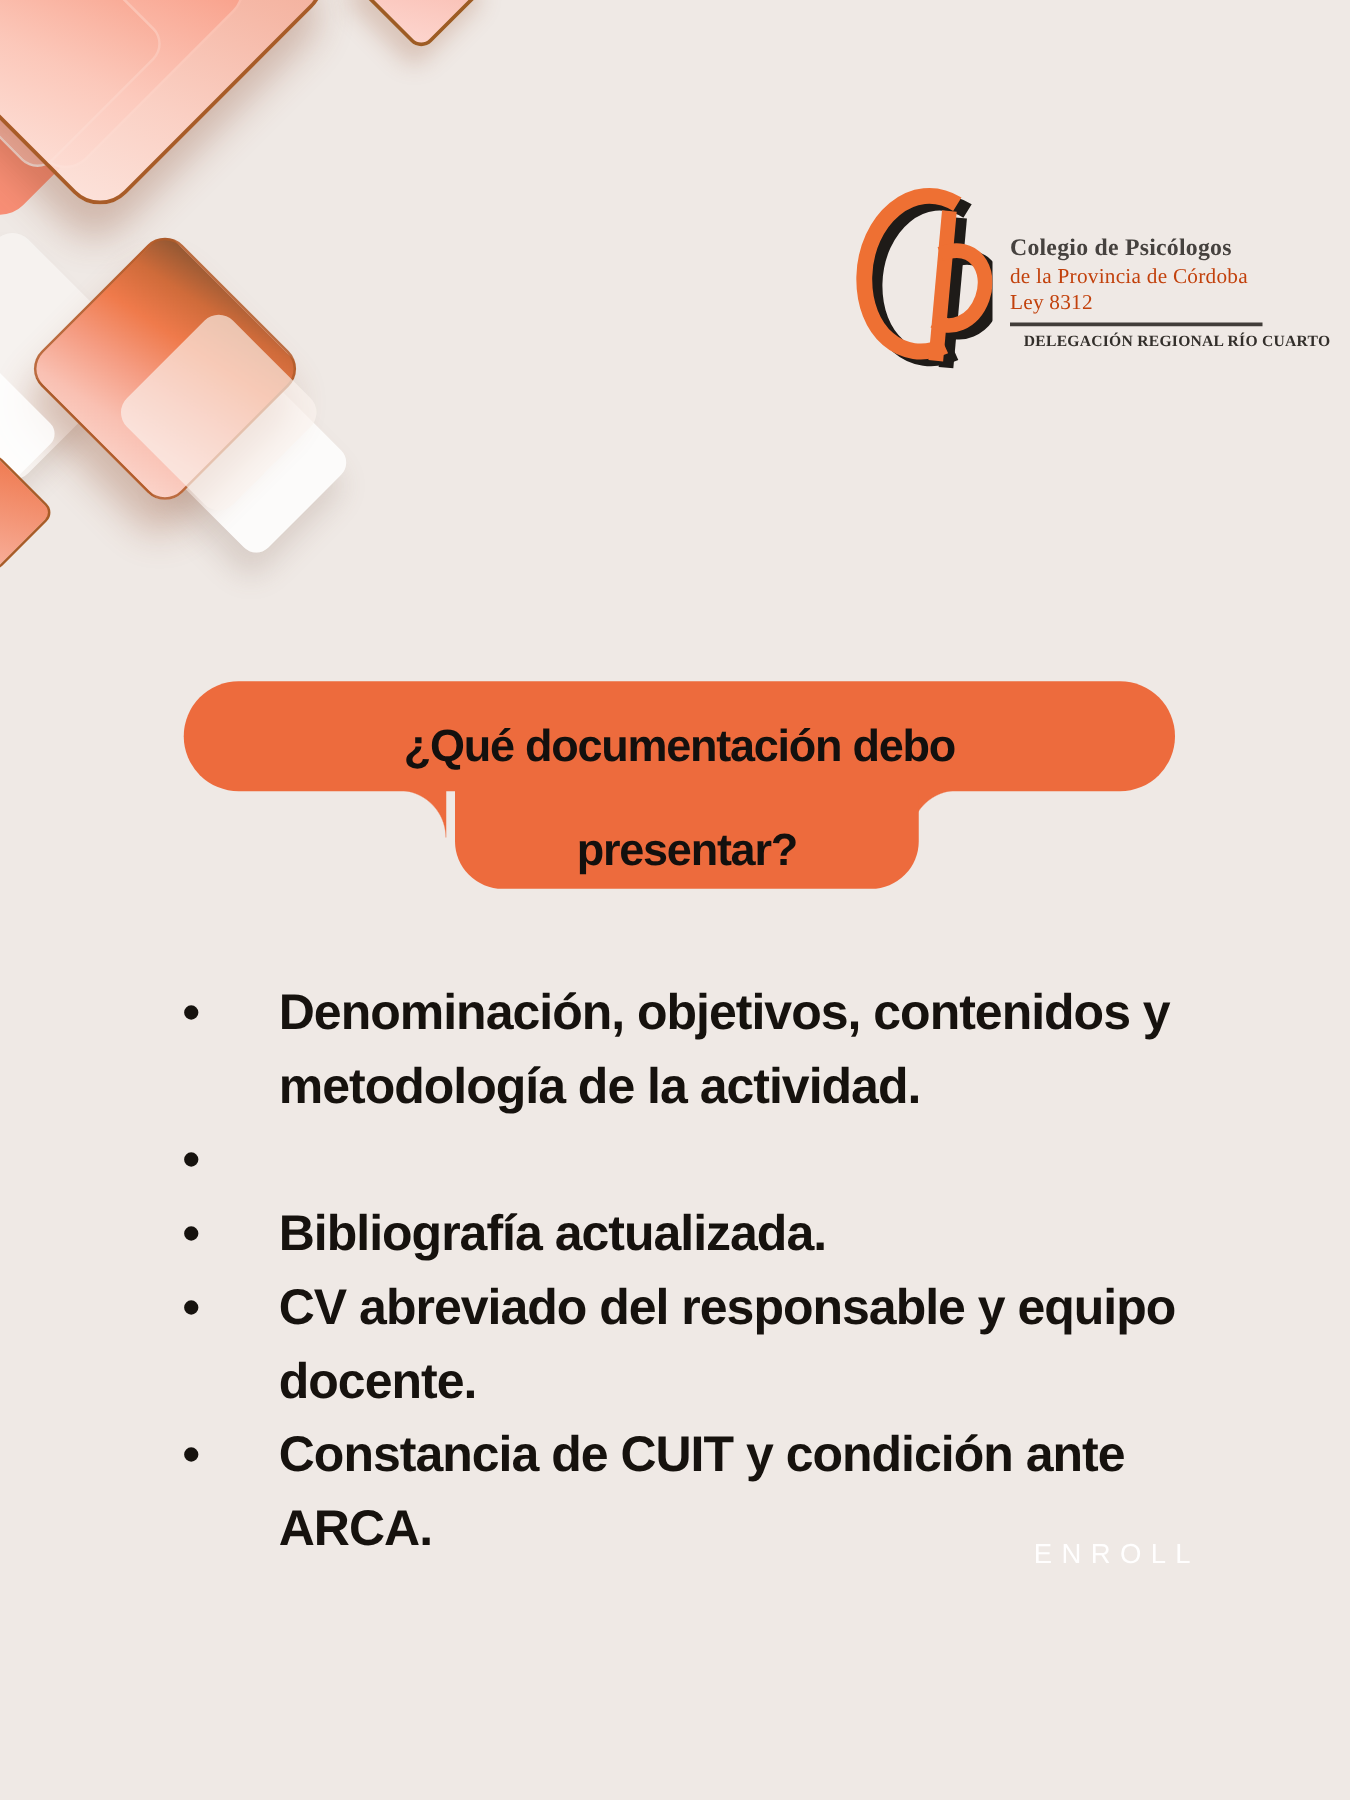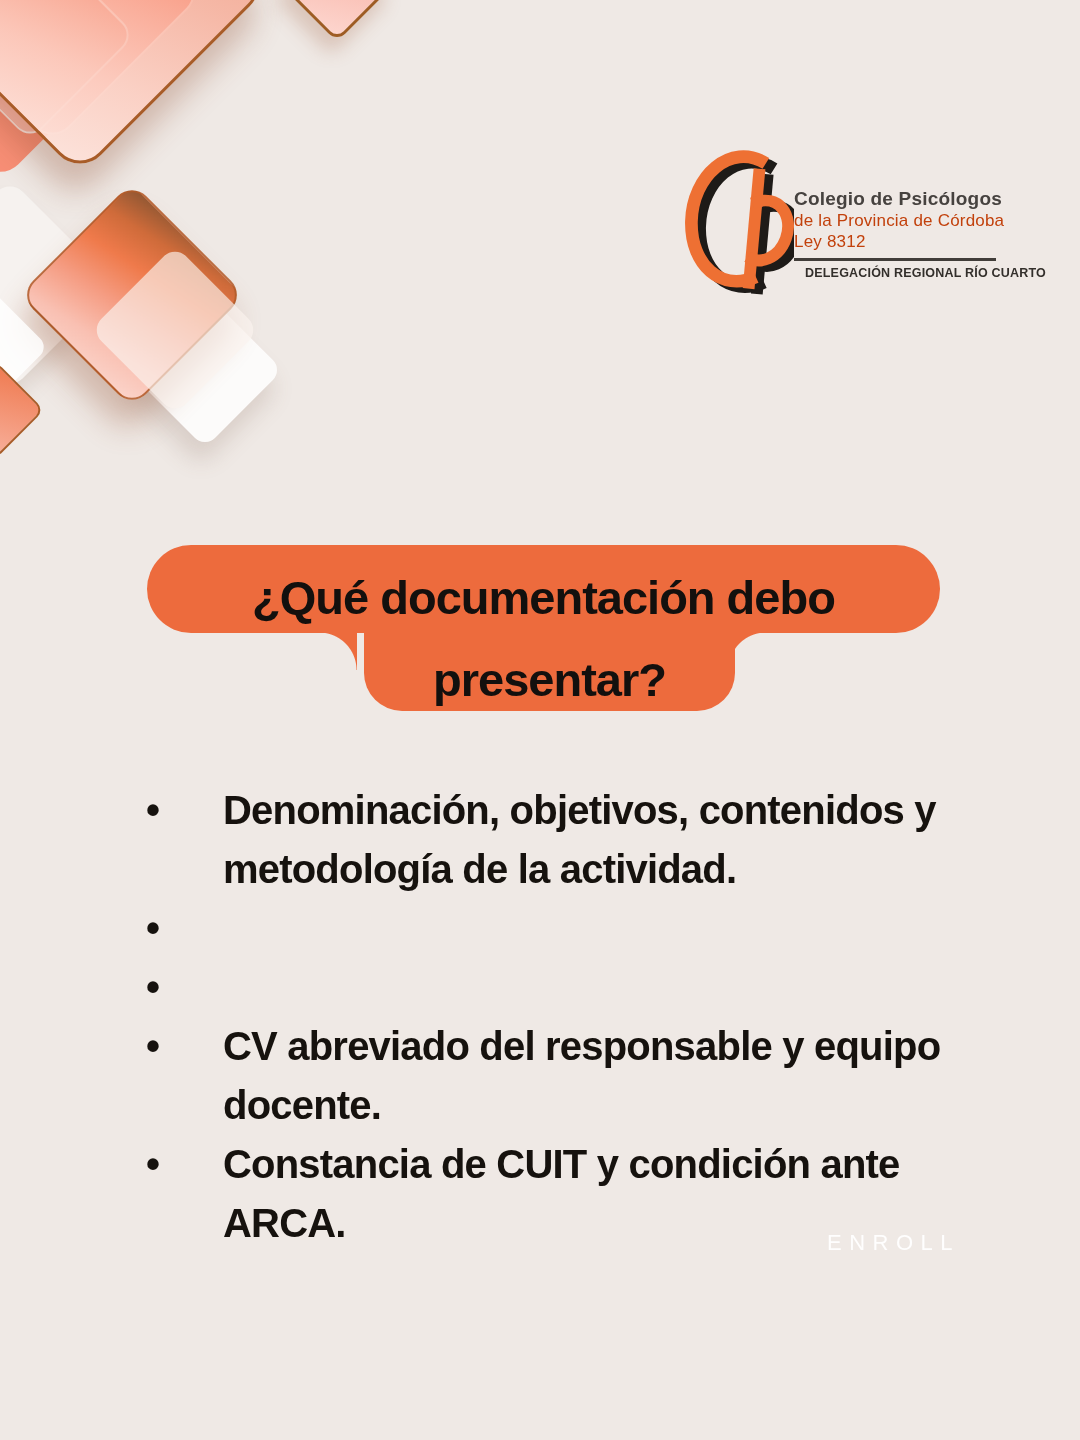--- a/index.html
+++ b/index.html
@@ -85,21 +85,21 @@
   .d-orange-bottom {
     left: -40px; top: 375px; width: 70px; height: 70px;
     border-radius: 10px;
     border: 2px solid #a85c28;
     background: linear-gradient(150deg, #ef7a50 0%, #f8b09c 100%);
   }
 
   
   .logo { position: absolute; left: 676px; top: 142px; display: flex; }
   .logo-mark { width: 118px; height: 168px; flex: 0 0 auto; }
-  .logo-text { padding-top: 46px; }
+  .logo-text { margin-left: 14px; padding-top: 46px; font-family: Liberation Serif, serif; }
   .logo-name {
     font-size: 19px; font-weight: bold; color: #46423f; letter-spacing: .2px;
     line-height: 22px;
   }
   .logo-sub {
     font-size: 17px; color: #c2410c; line-height: 21px; letter-spacing: .2px;
   }
   .logo-divider {
     width: 202px; height: 3px; background: #413d39; margin: 6px 0 5px 0;
   }
@@ -121,21 +121,21 @@
   .fillet { position: absolute; width: 38px; height: 38px; top: 632px; }
   .fillet-left {
     left: 319px;
     background: radial-gradient(circle 38px at 0% 100%, rgba(0,0,0,0) 0 37px, var(--badge, #ed6b3d) 38px);
   }
   .fillet-right {
     left: 728px;
     background: radial-gradient(circle 38px at 100% 100%, rgba(0,0,0,0) 0 37px, var(--badge, #ed6b3d) 38px);
   }
   .title-text {
-    font-size: 47px; font-weight: bold; color: #13100e; letter-spacing: -1px;
+    font-size: 36px; font-weight: bold; color: #13100e; letter-spacing: -1px;
     white-space: nowrap;
     margin-top: 16px;
   }
 
   
   .req-list {
     position: absolute; left: 146px; top: 781px; width: 860px;
     list-style: none;
   }
   .req-list li { display: flex; align-items: flex-start; }
@@ -213,20 +213,21 @@
       <li>
         <span class="req-marker">•</span>
         <span class="req-text">Denominación, objetivos, contenidos y
 metodología de la actividad.</span>
       </li>
       <li>
         <span class="req-marker">•</span>
       </li>
       <li>
         <span class="req-marker">•</span>
+        <span class="req-text">Bibliografía actualizada.</span>
       </li>
       <li>
         <span class="req-marker">•</span>
         <span class="req-text">CV abreviado del responsable y equipo
 docente.</span>
       </li>
       <li>
         <span class="req-marker">•</span>
         <span class="req-text">Constancia de CUIT y condición ante
 ARCA.</span>

